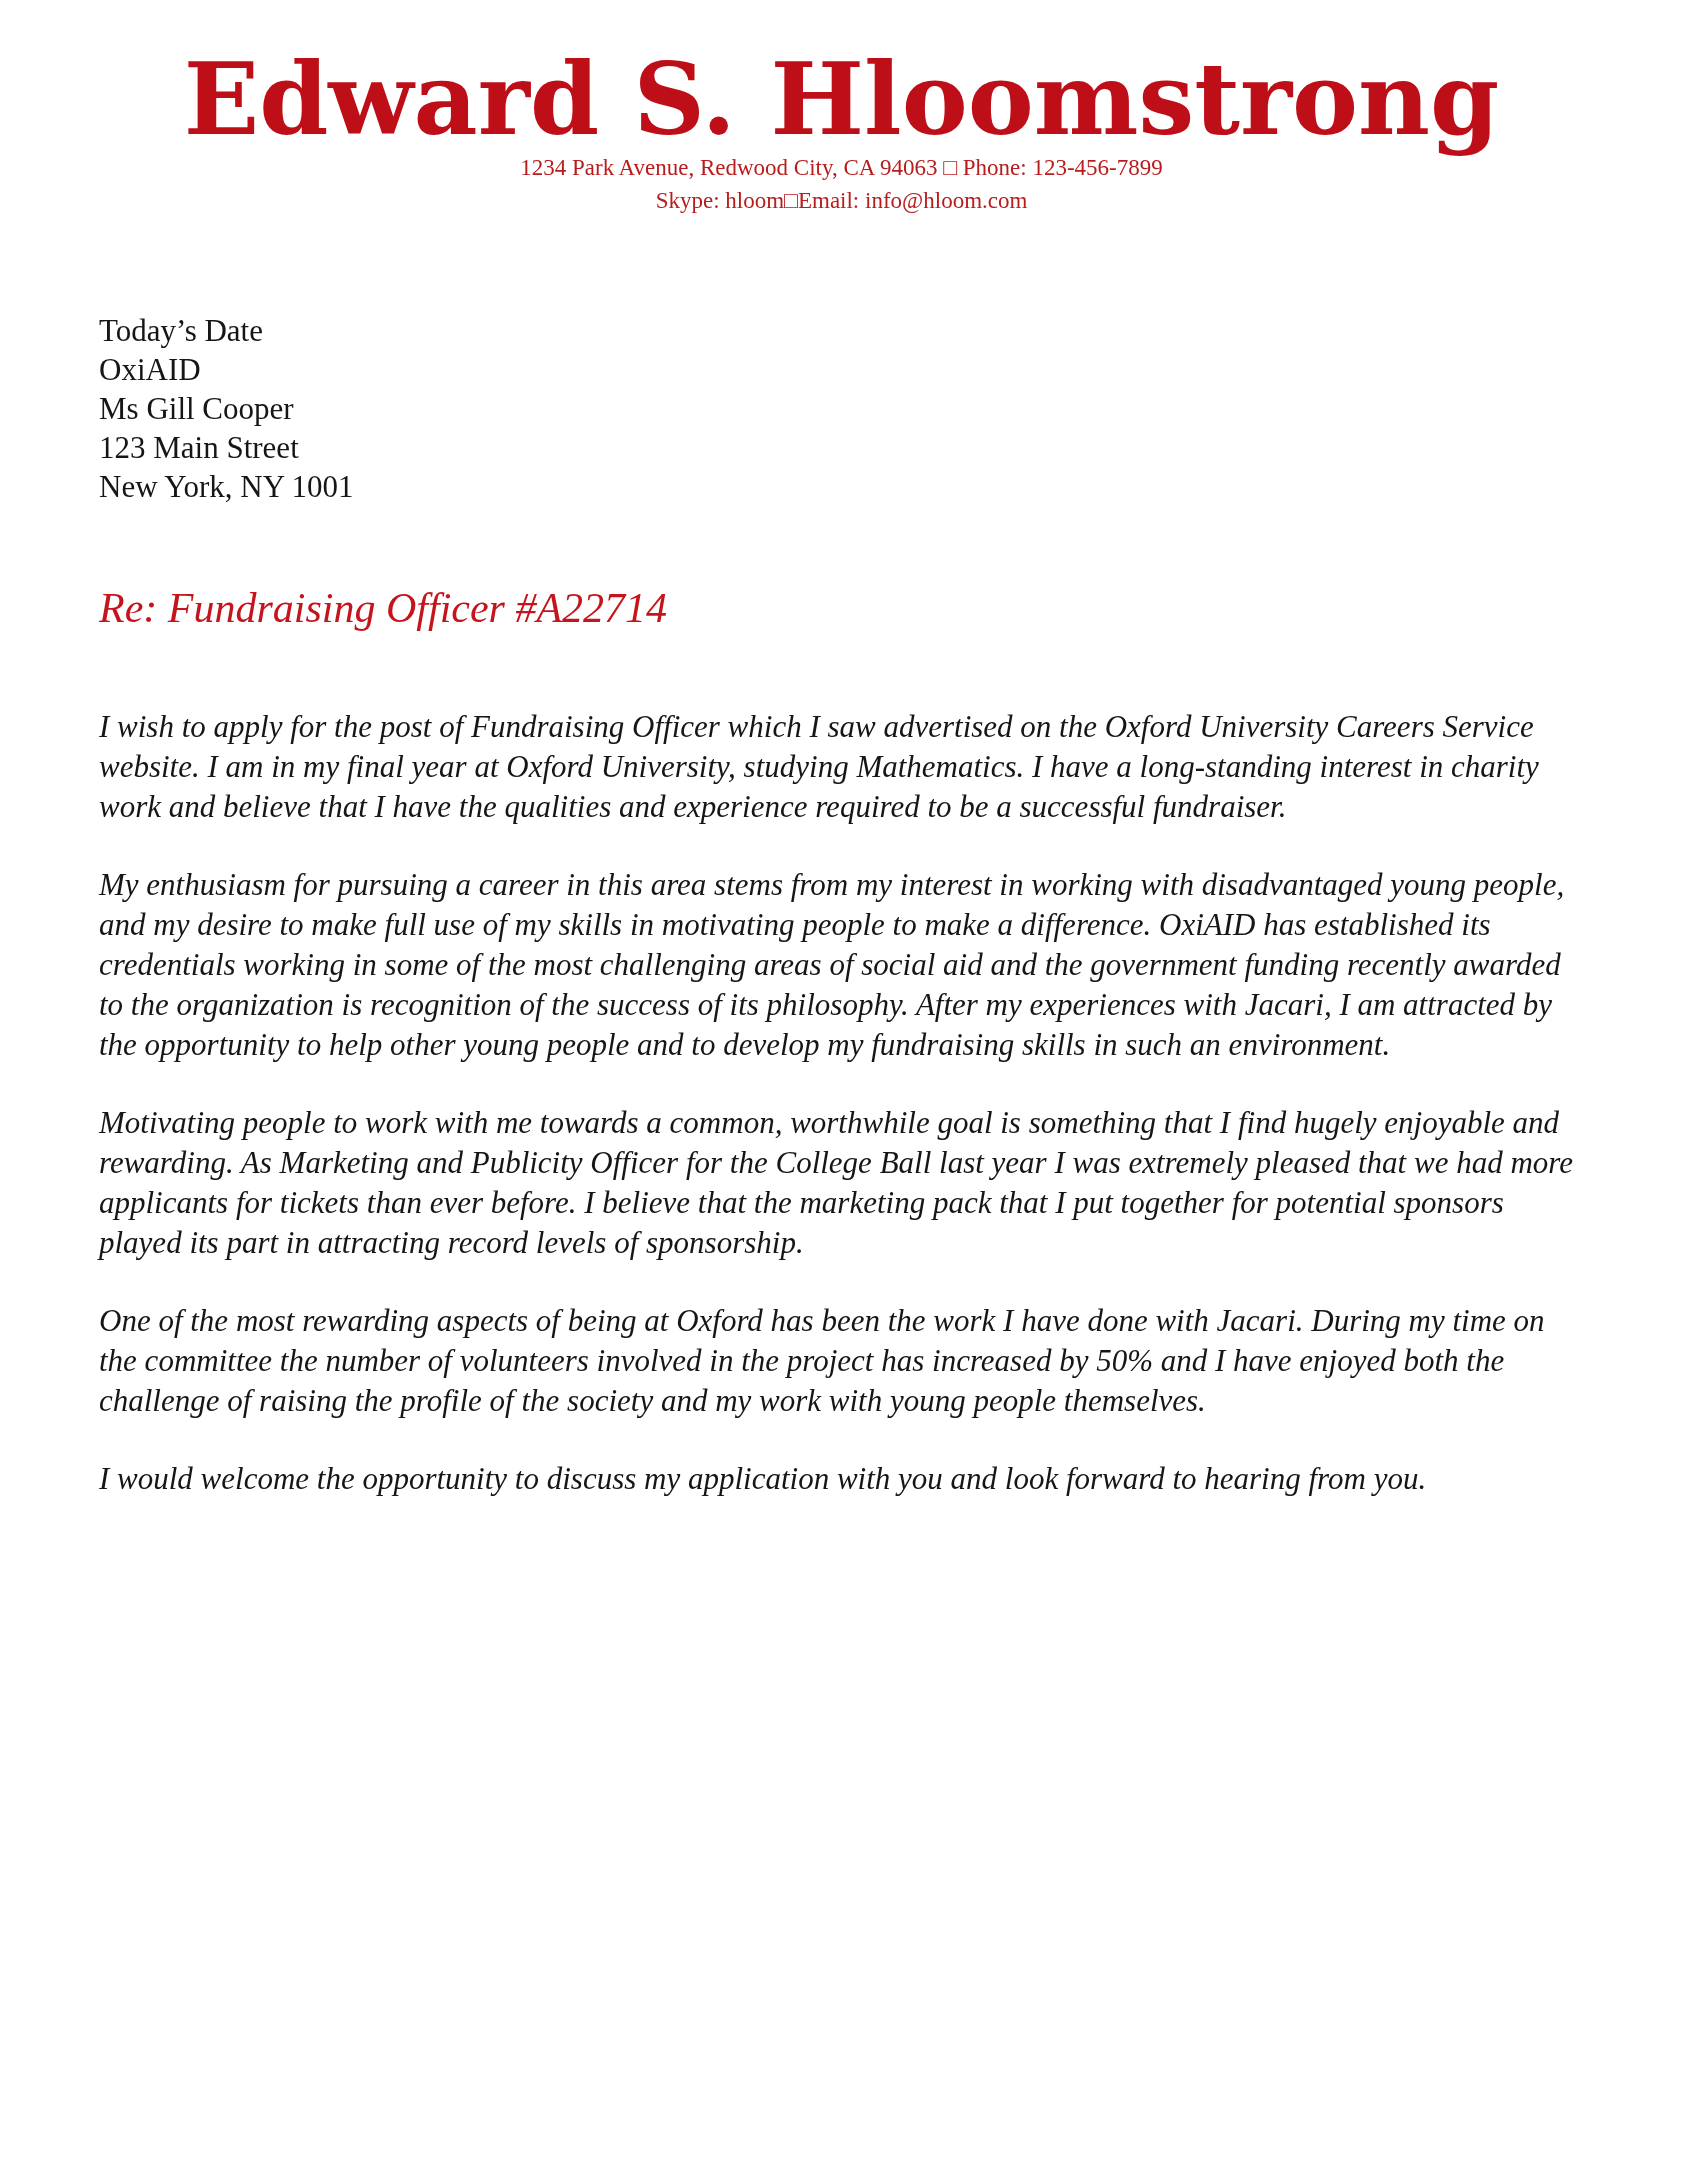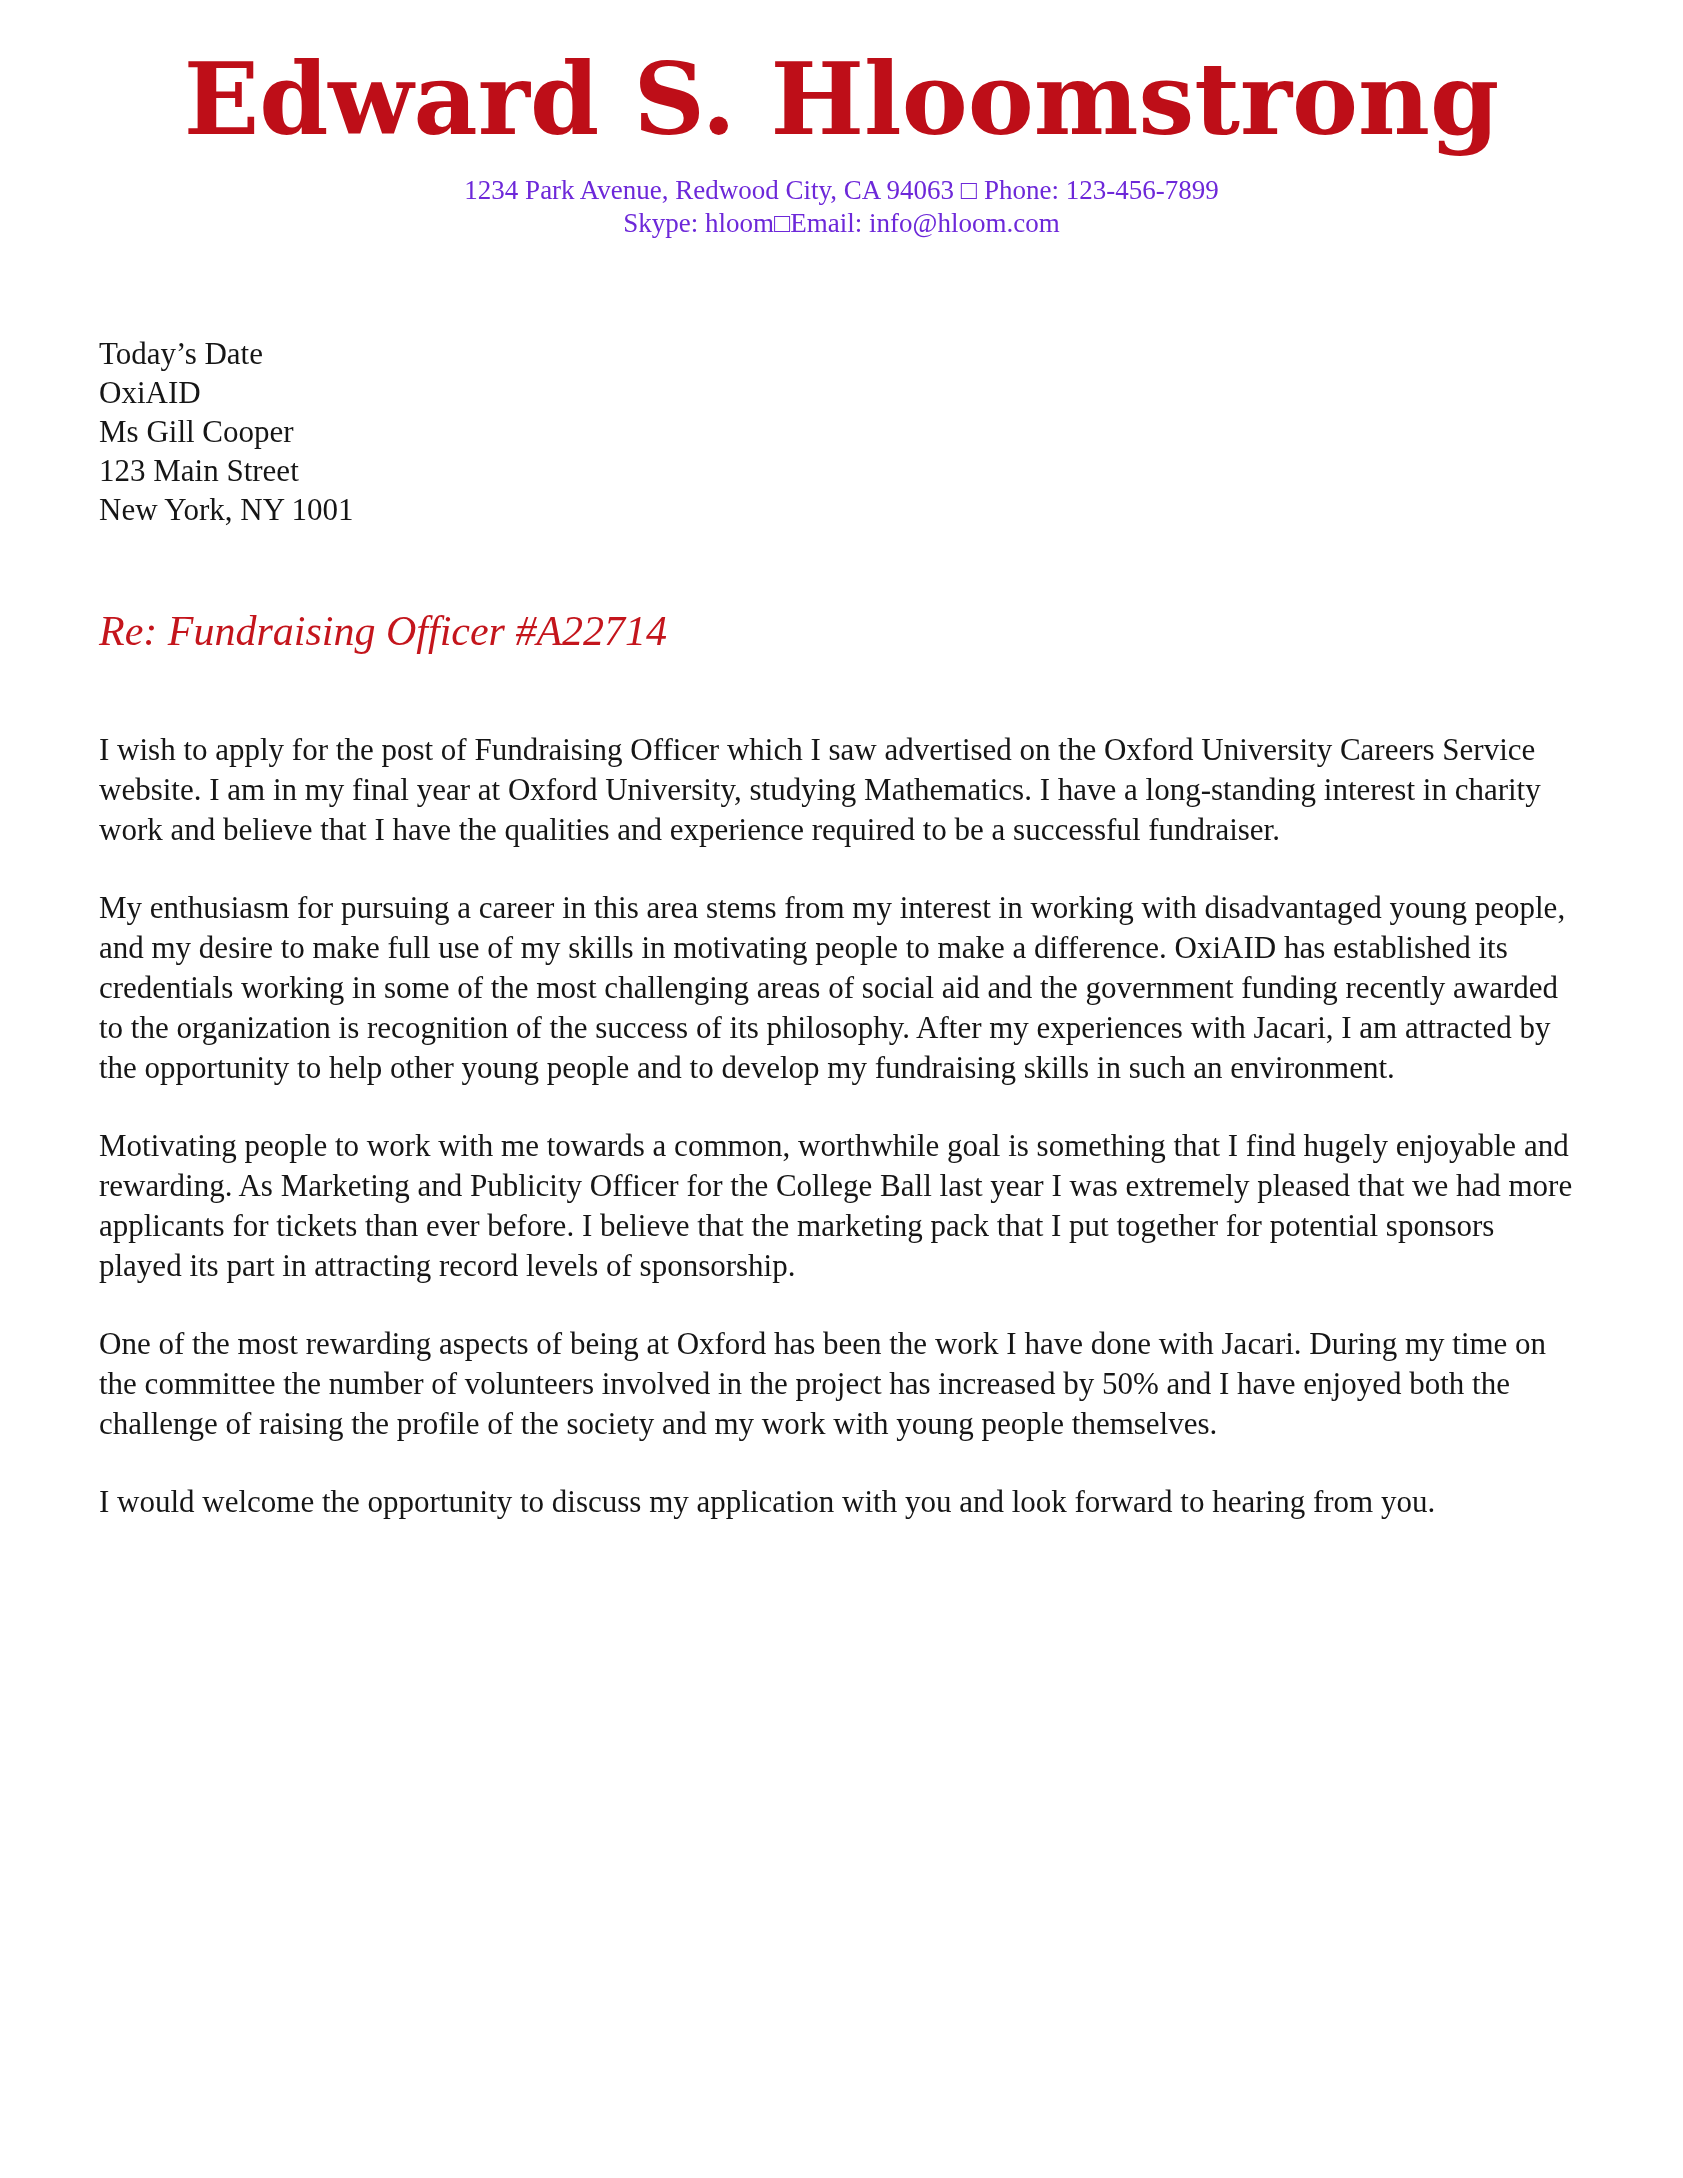--- a/index.html
+++ b/index.html
@@ -25,41 +25,42 @@
     margin: 0;
     font-family: "DejaVu Serif", "Liberation Serif", serif;
     font-weight: 800;
     font-size: 99px;
     line-height: 103px;
     color: var(--title-red, #BE0E18);
     letter-spacing: 0px;
     white-space: nowrap;
   }
   .contact-lines {
-    margin-top: 23px;
-    font-size: 27px;
+    margin-top: 0;
+    font-size: 23px;
     line-height: 33px;
-    color: #6d28d9;
+    color: #b91c1c;
   }
   .recipient {
     margin: 94px 99px 0 99px;
     font-size: 31px;
     line-height: 39px;
   }
   .subject {
     margin: 77px 99px 0 99px;
     font-size: 42px;
     line-height: 50px;
     color: var(--subject-red, #C4151C);
     font-style: italic;
   }
   .letter-body {
     margin: 0 99px;
     font-size: 31px;
     line-height: 40px;
+    font-style: italic;
   }
   .letter-body p {
     margin: 38px 0 0 0;
   }
   .letter-body p.first {
     margin-top: 74px;
   }
   .closing {
     margin: 32px 99px 0 99px;
     font-size: 31px;

